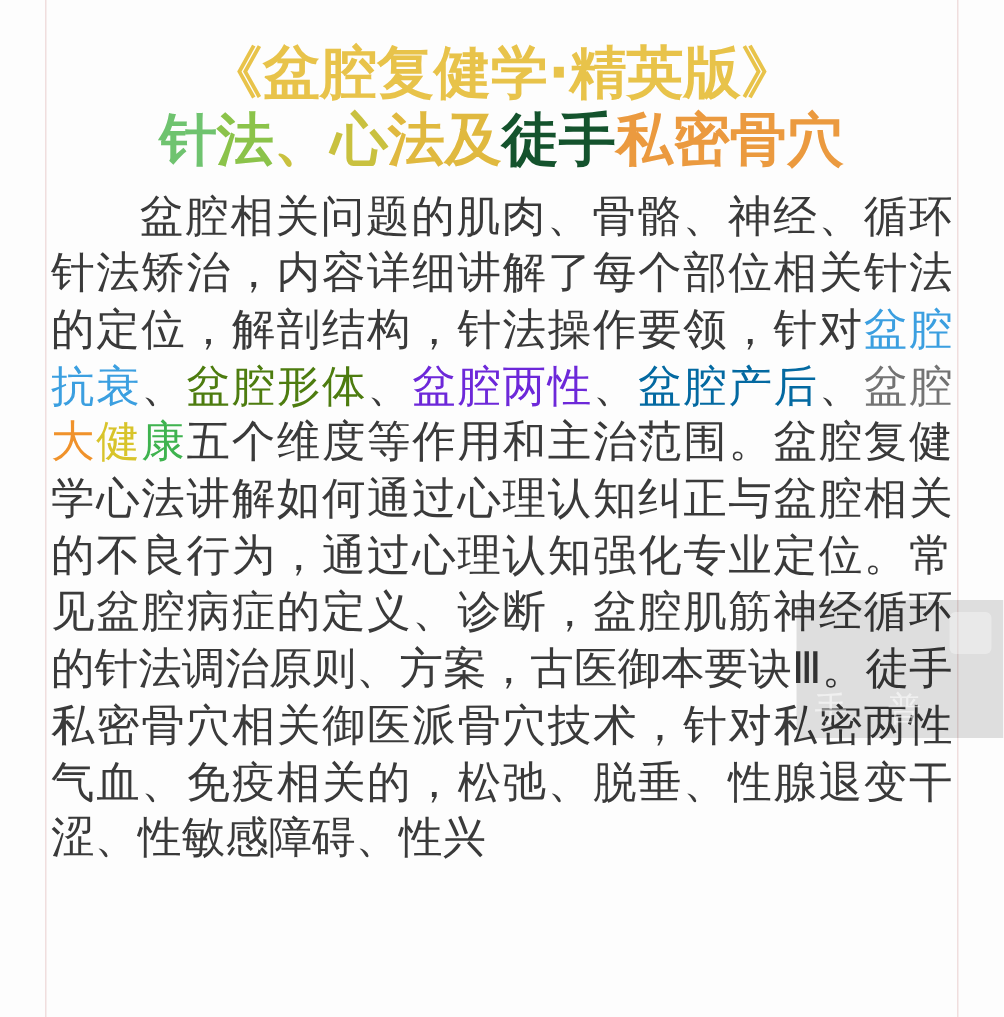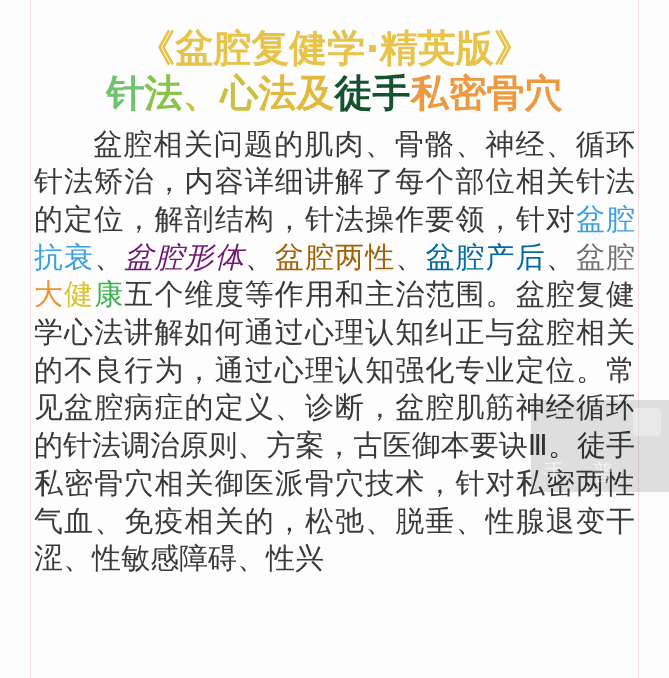--- a/index.html
+++ b/index.html
@@ -73,22 +73,22 @@
     text-justify: inter-ideograph;
     letter-spacing: 0px;
     font-family: "DejaVu Sans", "Liberation Sans", sans-serif;
   }
   .body-text p {
     margin: 0;
   }
   .indent { display: inline-block; width: 58px; }
 
   .c-blue   { color: #3b9fe0; }
-  .c-green  { color: #701a75; font-style: italic; }
-  .c-orange { color: #a16207; }
+  .c-green  { color: #4d7c0f; }
+  .c-orange { color: #6d28d9; }
   .c-red    { color: #0369a1; }
   .c-purple { color: #737373; }
 
   
   .r1 { color: #f0922b; }
   .r2 { color: #d8c42b; }
   .r3 { color: #3fb34f; }
 
   
   .watermark {

